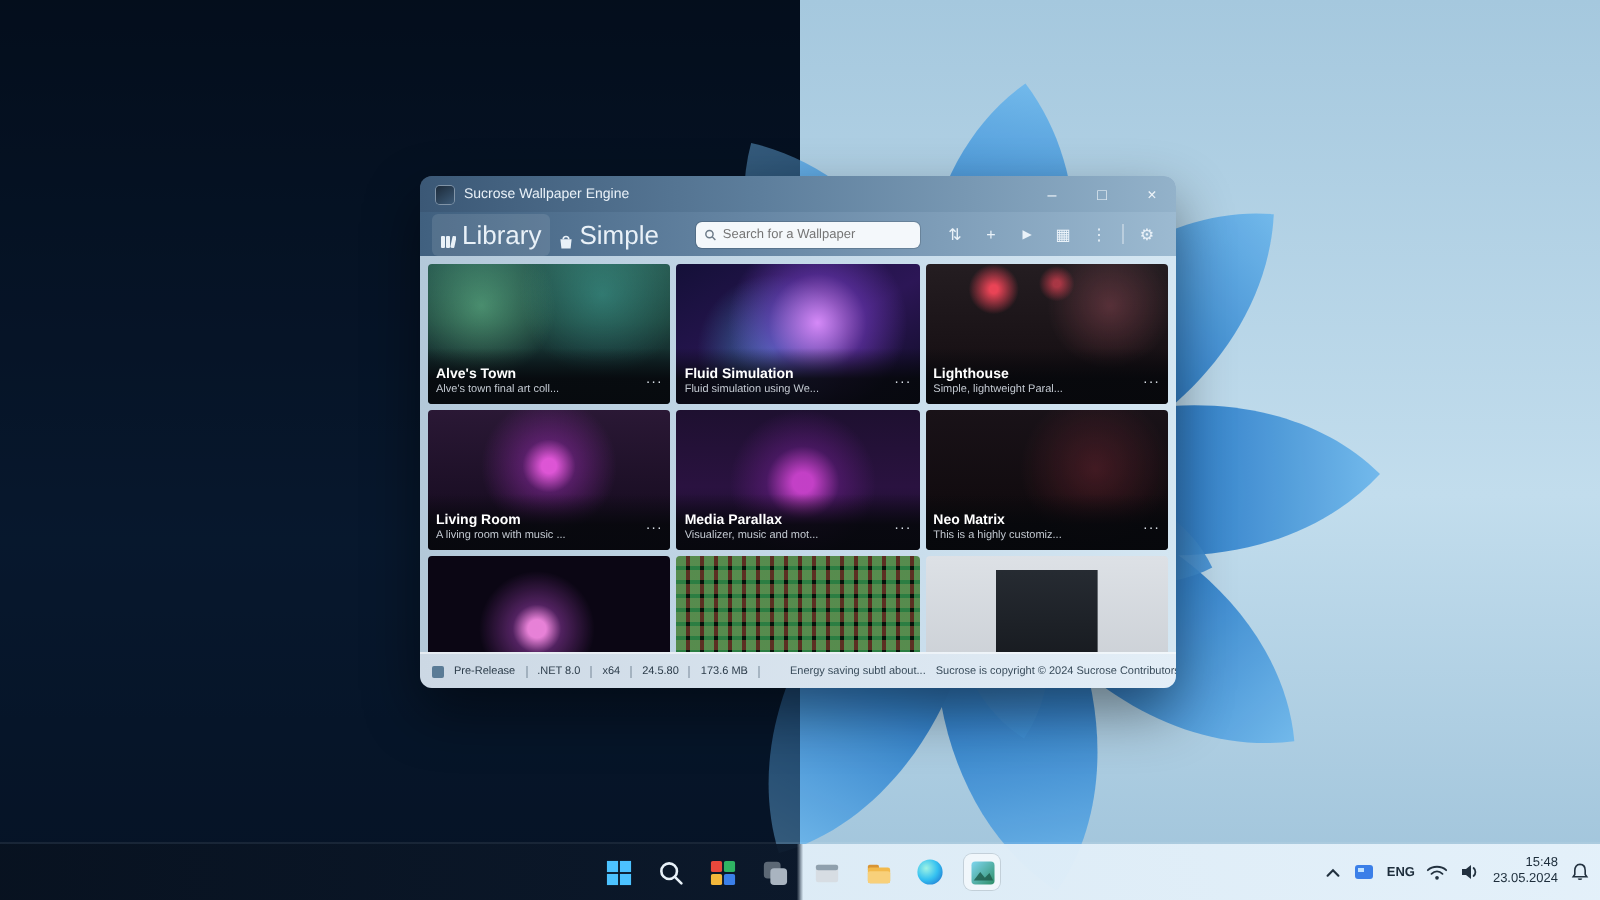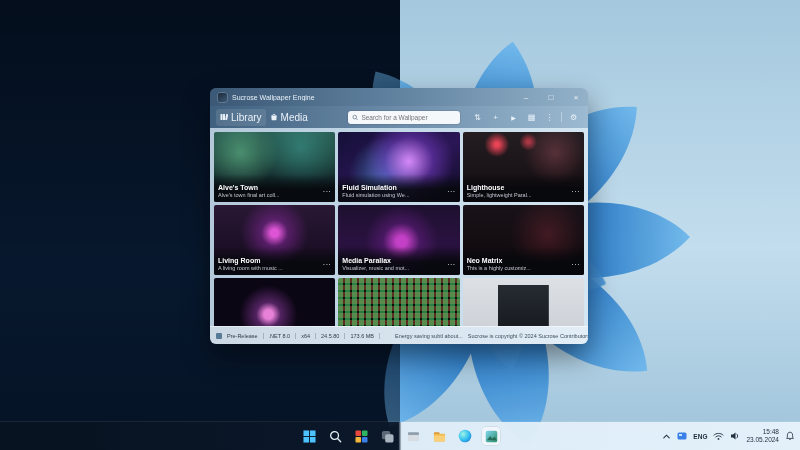--- a/index.html
+++ b/index.html
@@ -23,21 +23,21 @@
     padding:0 2px 0 8px;background:linear-gradient(90deg,#3b5876,#5d7e9c 45%,#93b2ca);
     color:#e9f1f8;font-size:7px;
   }
   .app-ico{width:9px;height:9px;border-radius:2px;background:linear-gradient(145deg,#1d2b3a,#3c5a77);flex:0 0 9px;box-shadow:0 0 0 .5px rgba(255,255,255,.35);}
   .win-title{flex:1;white-space:nowrap;overflow:hidden;}
   .winbtn{width:20px;height:18px;display:flex;align-items:center;justify-content:center;font-size:8px;color:#eef4f9;}
   .navbar{
     height:22px;flex:0 0 22px;display:flex;align-items:center;
     padding:0 6px;background:linear-gradient(90deg,#40607f,#6787a5 45%,#9cbad1);
   }
-  .tab{display:flex;align-items:center;gap:3px;color:#e9f1f8;font-size:10px;padding:3px 4px;border-radius:3px;}
+  .tab{display:flex;align-items:flex-end;gap:3px;color:#e9f1f8;font-size:13px;padding:3px 4px;border-radius:3px;}
   .tab.active{background:rgba(255,255,255,.10);}
   .tab svg{display:block;}
   .searchbox{
     margin-left:auto;width:104px;height:13px;background:#f4f8fb;border:none;border-radius:3px;
     display:flex;align-items:center;gap:3px;padding:0 4px;box-shadow:0 0 0 .5px rgba(0,0,0,.15);
   }
   .searchbox input{
     border:none;outline:none;background:transparent;width:100%;
     font-size:6.5px;color:#5b6b78;font-family:"Liberation Sans",sans-serif;padding:0;
   }
@@ -185,21 +185,21 @@
         <rect x="3" y="1" width="2" height="6" rx="0.5" fill="#e9f1f8"></rect>
         <rect x="5.7" y="1" width="2" height="6" rx="0.5" fill="#e9f1f8" transform="rotate(12 6.7 4)"></rect>
       </svg>
       <span>Library</span>
     </div>
     <div class="tab">
       <svg width="8" height="8" viewBox="0 0 8 8">
         <path d="M1.2 2.6 H6.8 L6.3 7.2 H1.7 Z" fill="#e9f1f8"></path>
         <path d="M2.6 2.6 C2.6 0.8 5.4 0.8 5.4 2.6" stroke="#e9f1f8" stroke-width="0.8" fill="none"></path>
       </svg>
-      <span>Media</span>
+      <span>Simple</span>
     </div>
 
     <div class="searchbox">
       <svg width="7" height="7" viewBox="0 0 14 14">
         <circle cx="6" cy="6" r="4" stroke="#6c7b88" stroke-width="1.6" fill="none"></circle>
         <line x1="9" y1="9" x2="12.5" y2="12.5" stroke="#6c7b88" stroke-width="1.6"></line>
       </svg>
       <input type="text" placeholder="Search for a Wallpaper" style="">
     </div>
 

